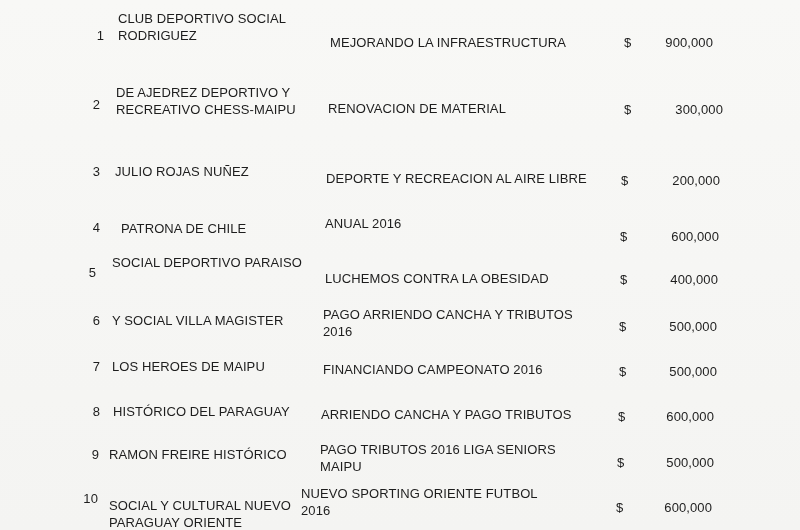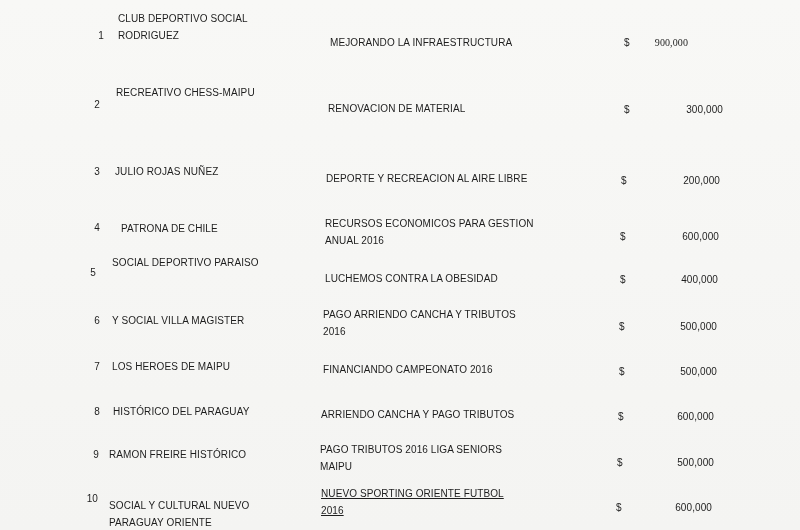--- a/index.html
+++ b/index.html
@@ -9,21 +9,21 @@
     font-family: "Liberation Sans", sans-serif;
     color: #1d1d1d;
     position: relative;
   }
   .page {
     position: absolute; left: 0; top: 0; width: 800px; height: 530px;
     background: linear-gradient(180deg, #f8f8f6 0%, #f4f4f2 100%);
   }
   .row { position: absolute; left: 0; width: 800px; }
   .num, .org, .proj, .cur, .amt {
-    position: absolute; font-size: 10px; line-height: 17px; letter-spacing: 0.1px;
+    position: absolute; font-size: 13px; line-height: 17px; letter-spacing: 0.1px;
   }
   .num { text-align: right; width: 20px; }
   .org { left: 112px; width: 210px; }
   .proj { width: 270px; }
   .cur { width: 12px; }
   .amt { width: 80px; text-align: right; }
   .line { display: block; white-space: nowrap; }
 </style>
 </head>
 <body>
@@ -33,26 +33,27 @@
   <div class="row">
     <span class="num" style="left:84px; top:27px;">1</span>
     <div class="org" style="left:118px; top:10px;">
       <span class="line">CLUB DEPORTIVO SOCIAL</span>
       <span class="line">RODRIGUEZ</span>
     </div>
     <div class="proj" style="left:330px; top:34px;">
       <span class="line">MEJORANDO LA INFRAESTRUCTURA</span>
     </div>
     <span class="cur" style="left:624px; top:34px;">$</span>
-    <span class="amt" style="left:608px; top:34px;font-family:Liberation Serif, serif;">900,000</span>
+    <span class="amt" style="left:633px; top:34px;">900,000</span>
   </div>
 
   <div class="row">
     <span class="num" style="left:80px; top:96px;">2</span>
     <div class="org" style="left:116px; top:84px;">
+      <span class="line">DE  AJEDREZ DEPORTIVO Y</span>
       <span class="line">RECREATIVO CHESS-MAIPU</span>
     </div>
     <div class="proj" style="left:328px; top:100px;">
       <span class="line">RENOVACION  DE  MATERIAL</span>
     </div>
     <span class="cur" style="left:624px; top:101px;">$</span>
     <span class="amt" style="left:643px; top:101px;">300,000</span>
   </div>
 
   <div class="row">
@@ -66,21 +67,20 @@
     <span class="cur" style="left:621px; top:172px;">$</span>
     <span class="amt" style="left:640px; top:172px;">200,000</span>
   </div>
 
   <div class="row">
     <span class="num" style="left:80px; top:219px;">4</span>
     <div class="org" style="left:113px; top:220px;margin-left:8px;">
       <span class="line">PATRONA DE CHILE</span>
     </div>
     <div class="proj" style="left:325px; top:215px;">
-      <span class="line">RECURSOS ECONOMICOS PARA GESTION</span>
       <span class="line">ANUAL 2016</span>
     </div>
     <span class="cur" style="left:620px; top:228px;">$</span>
     <span class="amt" style="left:639px; top:228px;">600,000</span>
   </div>
 
   <div class="row">
     <span class="num" style="left:76px; top:264px;">5</span>
     <div class="org" style="left:112px; top:254px;">
       <span class="line">SOCIAL DEPORTIVO PARAISO</span>
@@ -141,21 +141,21 @@
     <span class="cur" style="left:617px; top:454px;">$</span>
     <span class="amt" style="left:634px; top:454px;">500,000</span>
   </div>
 
   <div class="row">
     <span class="num" style="left:78px; top:490px;">10</span>
     <div class="org" style="left:109px; top:483px;margin-top:14px;">
       <span class="line">SOCIAL Y CULTURAL NUEVO</span>
       <span class="line">PARAGUAY ORIENTE</span>
     </div>
-    <div class="proj" style="left:321px; top:485px;text-decoration:underline;">
+    <div class="proj" style="left:301px; top:485px;">
       <span class="line">NUEVO SPORTING ORIENTE FUTBOL</span>
       <span class="line">2016</span>
     </div>
     <span class="cur" style="left:616px; top:499px;">$</span>
     <span class="amt" style="left:632px; top:499px;">600,000</span>
   </div>
 
 </div>
 
 </body></html>

